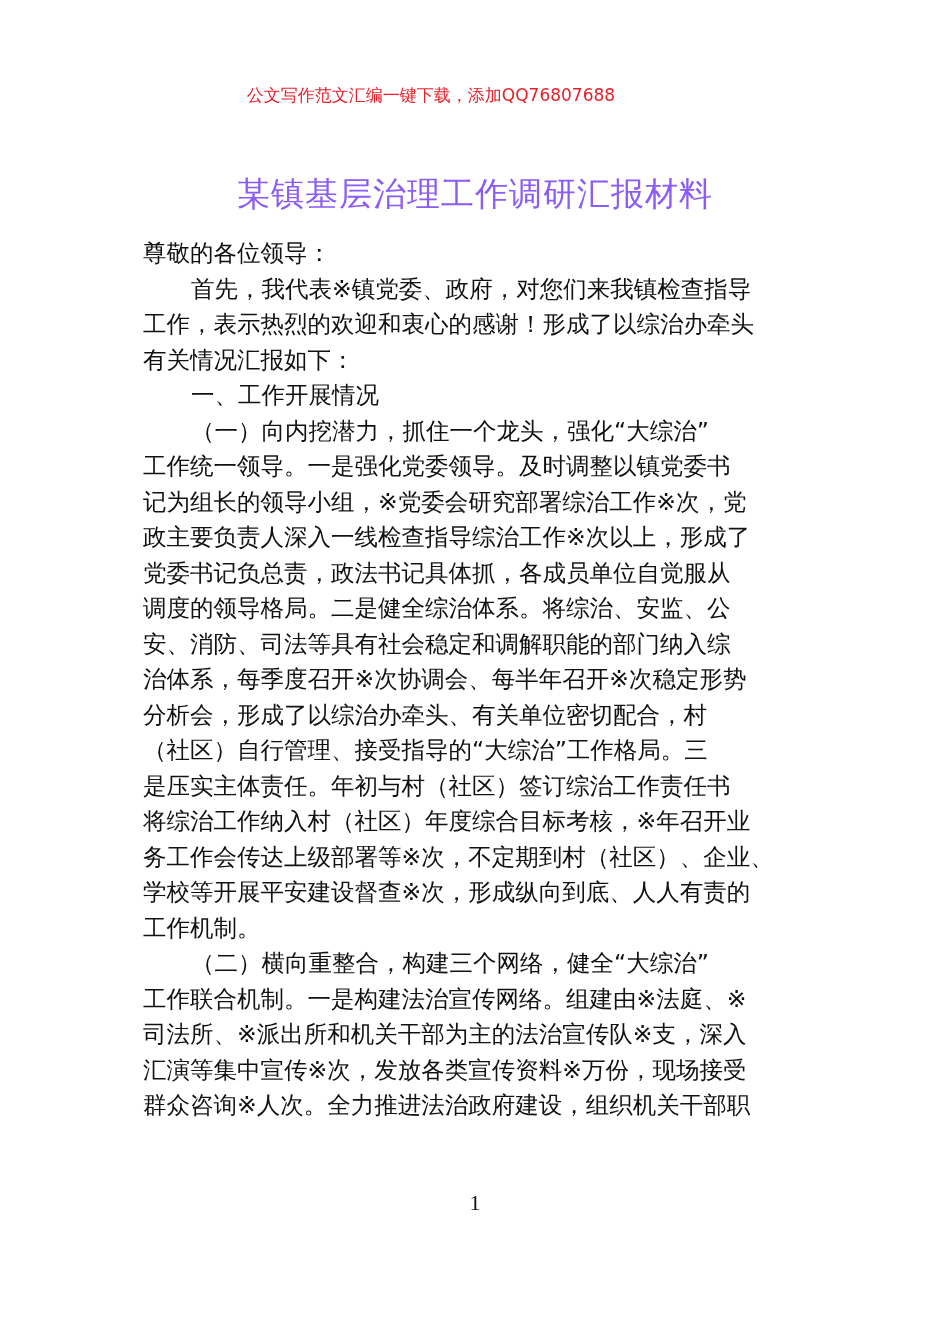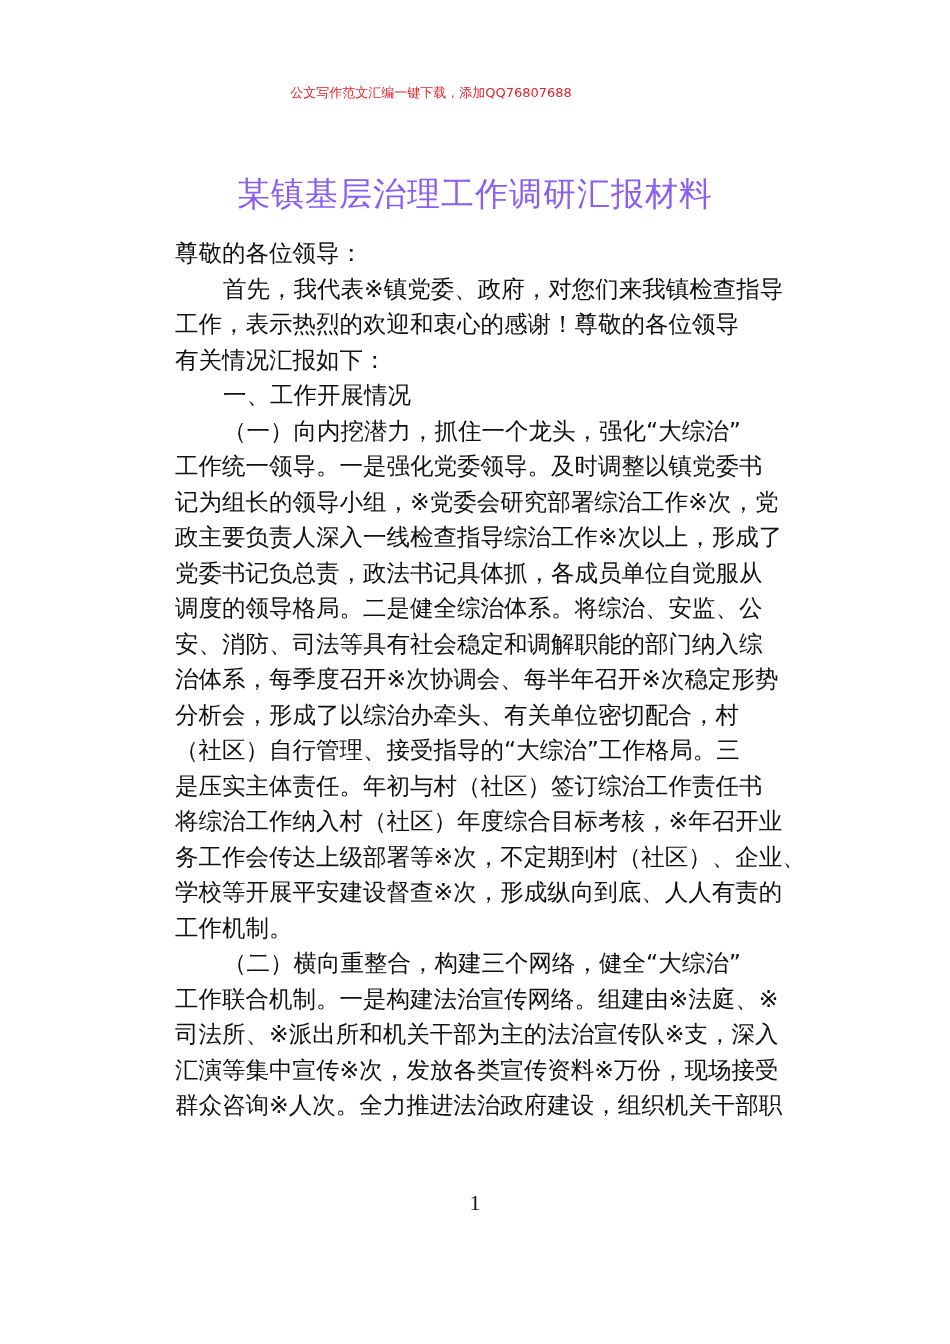--- a/index.html
+++ b/index.html
@@ -14,42 +14,41 @@
       overflow: hidden;
       font-family: "DejaVu Sans", "Liberation Sans", sans-serif;
       color: #111111;
     }
     .header-ad {
       position: absolute;
       top: 84px;
       left: 0;
       width: 862px;
       text-align: center;
-      font-size: 13px;
+      font-size: 17px;
       color: #e8202a;
       letter-spacing: 0px;
     }
     .doc-title {
       position: absolute;
       top: 172px;
       left: 0;
       width: 950px;
       text-align: center;
       font-size: 33px;
       color: #8b5cf6;
       letter-spacing: 1px;
     }
     .body-text {
       position: absolute;
       top: 236px;
       left: 143px;
       width: 670px;
       font-size: 23.5px;
       line-height: 35.5px;
-      margin-left: 32px;
     }
     .line {
       display: block;
       white-space: nowrap;
       height: 35.5px;
     }
     .indent {
       padding-left: 48px;
     }
     .page-number {
@@ -66,21 +65,21 @@
 </head>
 <body>
 
 <div class="header-ad">公文写作范文汇编一键下载，添加QQ76807688</div>
 
 <div class="doc-title">某镇基层治理工作调研汇报材料</div>
 
 <div class="body-text">
   <span class="line">尊敬的各位领导：</span>
   <span class="line indent">首先，我代表※镇党委、政府，对您们来我镇检查指导</span>
-  <span class="line">工作，表示热烈的欢迎和衷心的感谢！尊敬的各位领导</span>
+  <span class="line">工作，表示热烈的欢迎和衷心的感谢！形成了以综治办牵头</span>
   <span class="line">有关情况汇报如下：</span>
   <span class="line indent">一、工作开展情况</span>
   <span class="line indent">（一）向内挖潜力，抓住一个龙头，强化“大综治”</span>
   <span class="line">工作统一领导。一是强化党委领导。及时调整以镇党委书</span>
   <span class="line">记为组长的领导小组，※党委会研究部署综治工作※次，党</span>
   <span class="line">政主要负责人深入一线检查指导综治工作※次以上，形成了</span>
   <span class="line">党委书记负总责，政法书记具体抓，各成员单位自觉服从</span>
   <span class="line">调度的领导格局。二是健全综治体系。将综治、安监、公</span>
   <span class="line">安、消防、司法等具有社会稳定和调解职能的部门纳入综</span>
   <span class="line">治体系，每季度召开※次协调会、每半年召开※次稳定形势</span>

